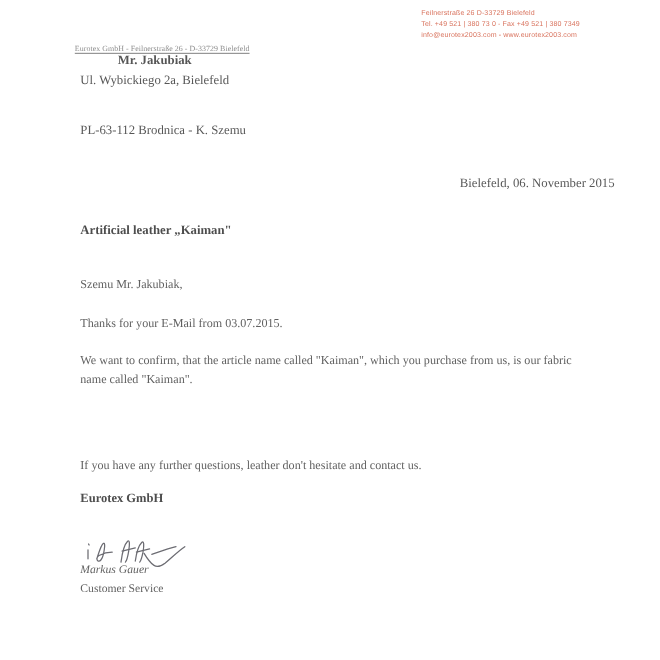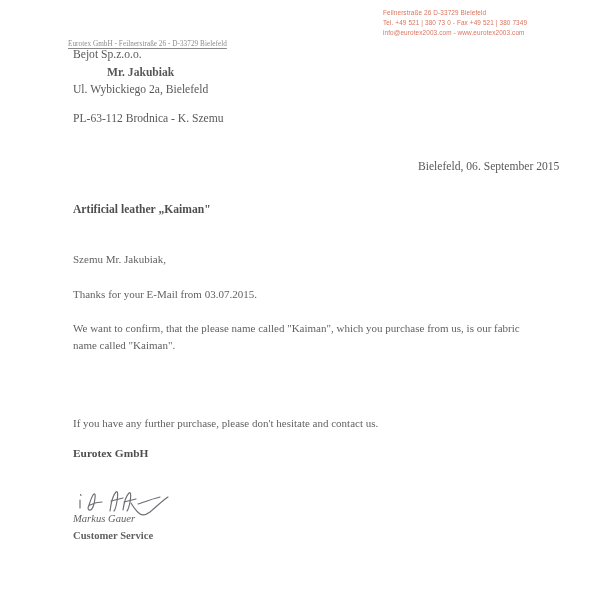--- a/index.html
+++ b/index.html
@@ -158,52 +158,50 @@
     white-space: nowrap;
     font-style: italic;
   }
   .signer-role {
     position: absolute;
     left: 73px;
     top: 530px;
     font-size: 10.6px;
     color: #4a4a4a;
     white-space: nowrap;
-    font-weight: bold;
   }
 </style>
 </head>
 <body>
 
 <div id="page">
   <div class="scan">
 
     <div class="sender-line">Eurotex GmbH - Feilnerstraße 26 - D-33729 Bielefeld</div>
 
     <div class="contact-block">
       <div>Feilnerstraße 26   D-33729 Bielefeld</div>
       <div>Tel. +49 521 | 380 73 0 - Fax +49 521 | 380 7349</div>
       <div>info@eurotex2003.com - www.eurotex2003.com</div>
     </div>
 
     <div class="address">
-      <div>Bejot Sp.z.o.o.</div>
       <div class="bold">Mr. Jakubiak</div>
       <div>Ul. Wybickiego 2a, Bielefeld</div>
     </div>
     <div class="city-line">PL-63-112 Brodnica - K. Szemu</div>
 
-    <div class="date-line">Bielefeld, 06. September 2015</div>
+    <div class="date-line">Bielefeld, 06. November 2015</div>
 
     <div class="subject">Artificial leather „Kaiman"</div>
 
     <div class="salutation">Szemu Mr. Jakubiak,</div>
     <div class="para-thanks">Thanks for your E-Mail from 03.07.2015.</div>
-    <div class="para-confirm">We want to confirm, that the please name called "Kaiman", which you purchase from us, is our fabric name called "Kaiman".</div>
-    <div class="para-questions">If you have any further purchase, please don't hesitate and contact us.</div>
+    <div class="para-confirm">We want to confirm, that the article name called "Kaiman", which you purchase from us, is our fabric name called "Kaiman".</div>
+    <div class="para-questions">If you have any further questions, leather don't hesitate and contact us.</div>
 
     <div class="company-sign">Eurotex GmbH</div>
 
     <div class="signature-mark">
       <svg width="130" height="34" viewBox="0 0 130 34" fill="none" stroke="#585860" stroke-width="1.15" stroke-linecap="round" stroke-linejoin="round">
         <path d="M4 16 L4 24"></path>
         <path d="M4.5 10.5 L5 11.5"></path>
         <path d="M12 24 C14 18 16 11 18 10 C20 9 19 15 18 20 C17 24 15 27 13 26 C11.5 25 12 22 14 21 C18 19 22 18 26 18"></path>
         <path d="M34 27 C35 19 37 11 40 8 C42 6.5 42 11 41 17 C40 23 39 26 38 27"></path>
         <path d="M35 17 C39 16 43 15 47 14"></path>

